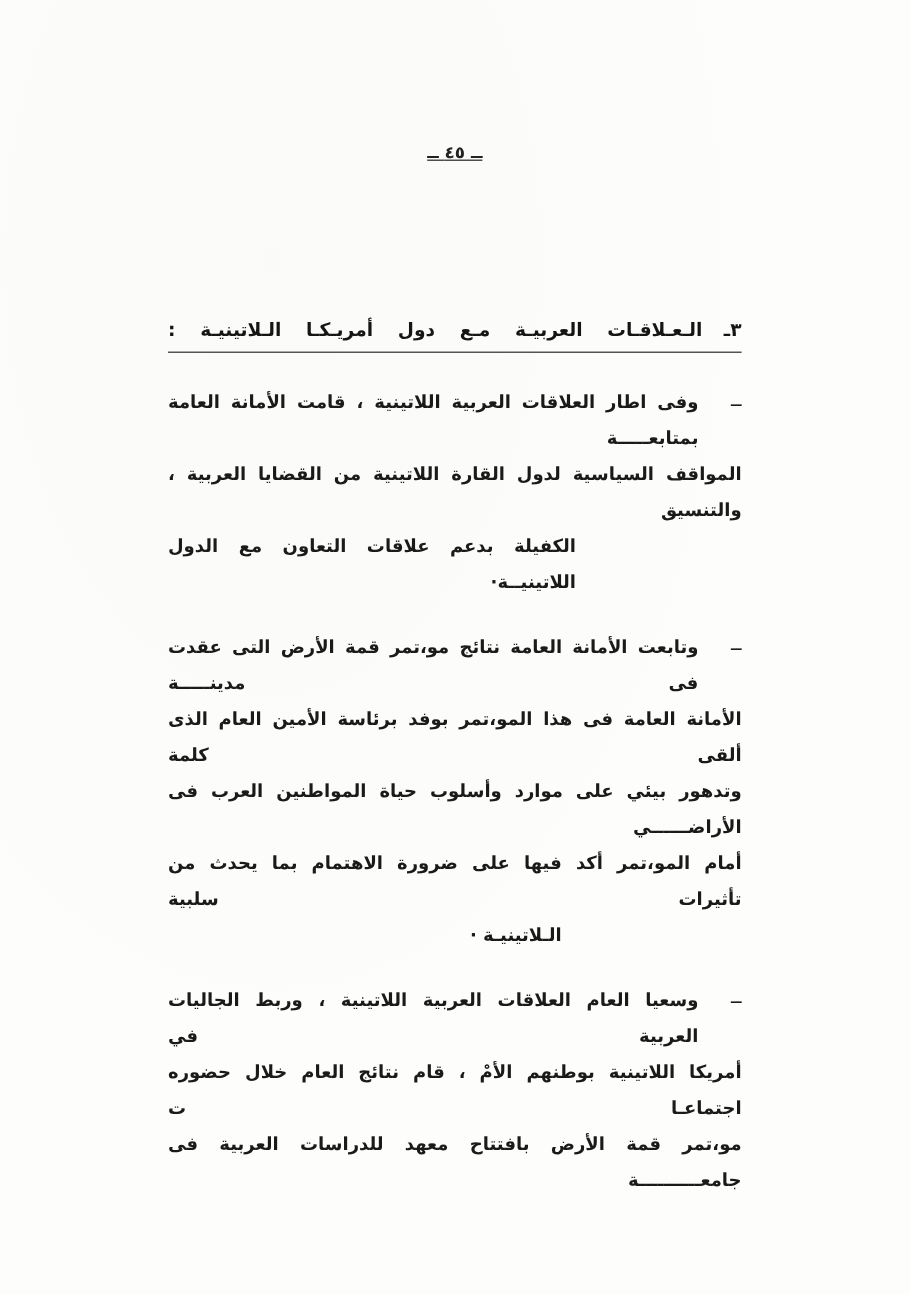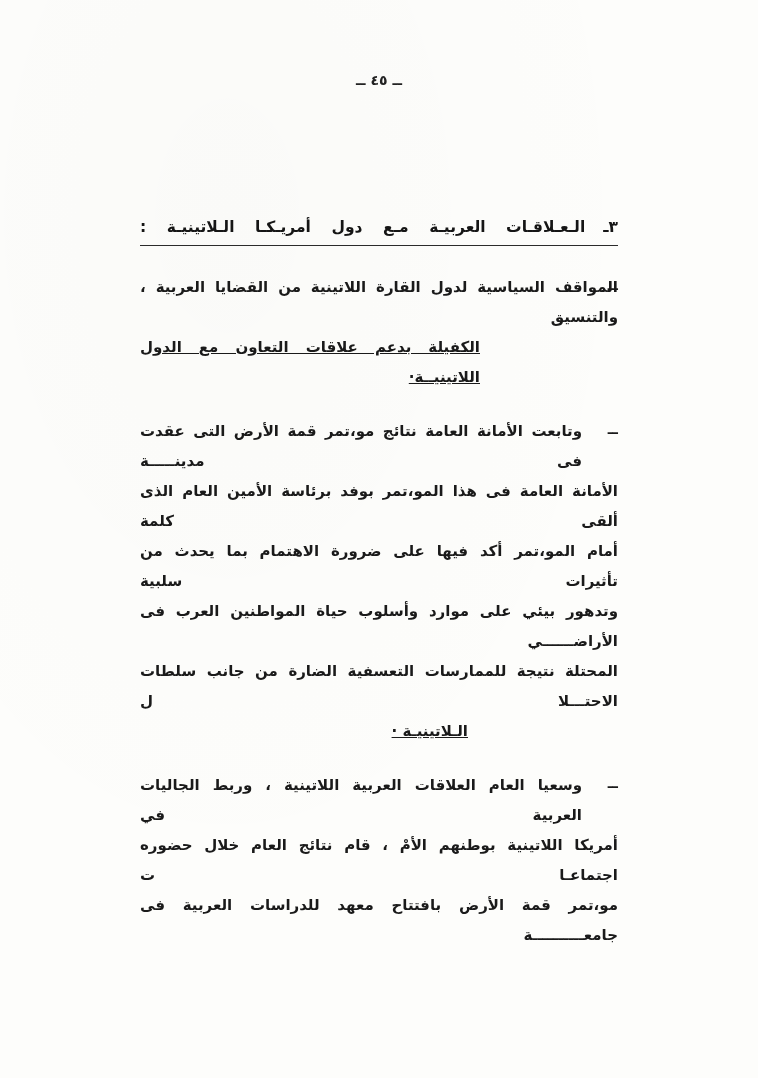--- a/index.html
+++ b/index.html
@@ -18,26 +18,27 @@
     box-sizing: border-box;
     background:
       radial-gradient(ellipse at 30% 20%, rgba(0,0,0,0.012), transparent 60%),
       #fdfdfb;
   }
   .content {
     box-sizing: border-box;
     padding: 0 140px;
   }
   .pagenum {
-    padding-top: 72px;
+    padding-top: 120px;
     text-align: center;
     font-size: 14px;
     font-weight: 700;
     letter-spacing: 2px;
     color: #222;
+    text-decoration: underline;
   }
   .heading {
     margin-top: 84px;
     display: flex;
     gap: 18px;
     align-items: flex-end;
     border-bottom: 1.6px solid #2b2b2b;
     padding-bottom: 9px;
     font-size: 15.5px;
     font-weight: 700;
@@ -57,56 +58,56 @@
     margin-bottom: 24px;
     font-size: 15px;
     line-height: 30px;
     font-weight: 600;
     color: #1a1a1a;
   }
   .marker {
     position: absolute;
     right: 0;
     top: -2px;
-    font-weight: 700;
+    font-weight: 400;
   }
   .line {
     text-align: justify;
     text-align-last: justify;
     word-spacing: 2px;
   }
   .line.first { padding-right: 36px; }
-  .line.last { text-align-last: right; word-spacing: normal; text-decoration: underline; }
+  .line.last { text-align-last: right; word-spacing: normal; }
 </style>
 </head>
 <body>
 
 <div class="page">
   <div class="content">
 
     <div class="pagenum">ــ ٤٥ ــ</div>
 
     <div class="heading">
       <span class="num">٣ـ</span>
       <span class="htext">الـعـلاقـات العربيـة مـع دول أمريـكـا الـلاتينيـة :</span>
     </div>
 
     <div class="paras">
         <div class="para">
           <span class="marker">ــ</span>
+          <div class="line first">وفى اطار العلاقات العربية اللاتينية ، قامت الأمانة العامة بمتابعـــــة</div>
           <div class="line">المواقف السياسية لدول القارة اللاتينية من القضايا العربية ، والتنسيق</div>
           <div class="line last" style="padding-right: 138px;">الكفيلة بدعم علاقات التعاون مع الدول اللاتينيــة·</div>
         </div>
         <div class="para">
           <span class="marker">ــ</span>
           <div class="line first">وتابعت الأمانة العامة نتائج مو،تمر قمة الأرض التى عقدت فى مدينـــــة</div>
           <div class="line">الأمانة العامة فى هذا المو،تمر بوفد برئاسة الأمين العام الذى ألقى كلمة</div>
+          <div class="line">وتدهور بيئي على موارد وأسلوب حياة المواطنين العرب فى الأراضــــــي</div>
           <div class="line">أمام المو،تمر أكد فيها على ضرورة الاهتمام بما يحدث من تأثيرات سلبية</div>
-          <div class="line">وتدهور بيئي على موارد وأسلوب حياة المواطنين العرب فى الأراضــــــي</div>
-          <div class="line">المحتلة نتيجة للممارسات التعسفية الضارة من جانب سلطات الاحتـــلا ل</div>
           <div class="line last" style="padding-right: 150px;">الـلاتينيـة ·</div>
         </div>
         <div class="para">
           <span class="marker">ــ</span>
           <div class="line first">وسعيا العام العلاقات العربية اللاتينية ، وربط الجاليات العربية في</div>
           <div class="line">أمريكا اللاتينية بوطنهم الأمْ ، قام نتائج العام خلال حضوره اجتماعـا ت</div>
           <div class="line">مو،تمر قمة الأرض بافتتاح معهد للدراسات العربية فى جامعــــــــــة</div>
         </div>
       </div>
 

